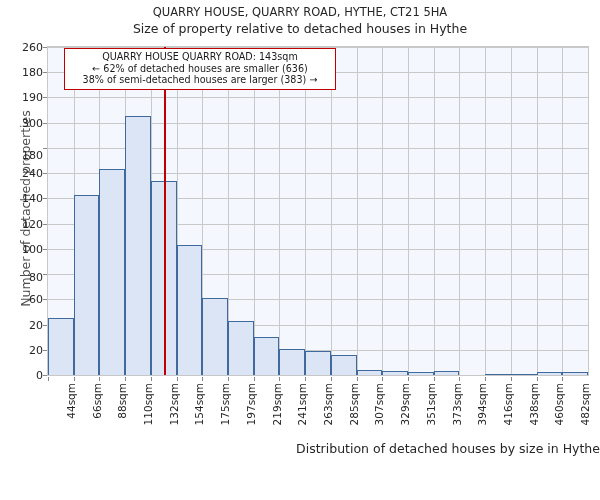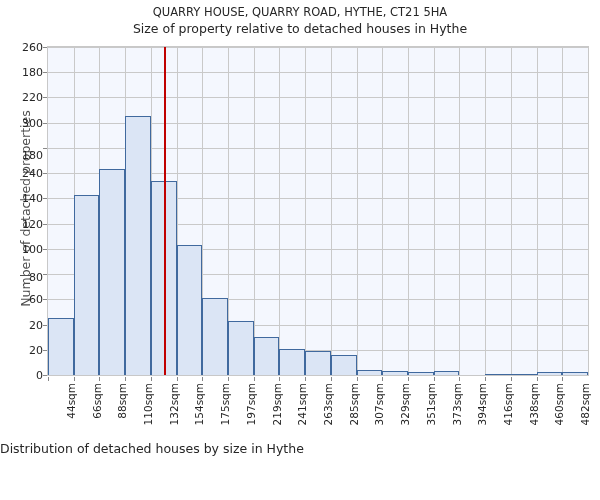--- a/index.html
+++ b/index.html
@@ -134,21 +134,21 @@
     color: #262626;
     white-space: nowrap;
     transform-origin: left top;
     transform: rotate(-90deg) translateX(-100%);
   }
   .xlabel-title {
     position: absolute;
     left: 0;
     top: 441px;
     width: 600px;
-    text-align: left;
+    text-align: right;
     font-size: 12.5px;
     color: #262626;
     white-space: nowrap;
   }
 
   
   .annotation {
     position: absolute;
     left: 64px;
     top: 48px;
@@ -208,21 +208,21 @@
       <div class="ytick-label" style="top: 177.615px;">120</div>
       <div class="ytick-mark" style="top: 177.615px;"></div>
       <div class="ytick-label" style="top: 152.385px;">140</div>
       <div class="ytick-mark" style="top: 152.385px;"></div>
       <div class="ytick-label" style="top: 127.154px;">240</div>
       <div class="ytick-mark" style="top: 127.154px;"></div>
       <div class="ytick-label" style="top: 109px;">180</div>
       <div class="ytick-mark" style="top: 101.923px;"></div>
       <div class="ytick-label" style="top: 76.6923px;">300</div>
       <div class="ytick-mark" style="top: 76.6923px;"></div>
-      <div class="ytick-label" style="top: 51.4615px;">220</div>
+      <div class="ytick-label" style="top: 51.4615px;">190</div>
       <div class="ytick-mark" style="top: 51.4615px;"></div>
       <div class="ytick-label" style="top: 26.2308px;">180</div>
       <div class="ytick-mark" style="top: 26.2308px;"></div>
       <div class="ytick-label" style="top: 1px;">260</div>
       <div class="ytick-mark" style="top: 1px;"></div>
     </div>
 
   <div class="plot" id="plot">
       <div class="gridline-h" style="top: 302.769px;"></div>
       <div class="gridline-h" style="top: 277.538px;"></div>
@@ -320,15 +320,20 @@
       <div class="xtick-mark" style="left: 463.857px;"></div>
       <div class="xtick-label" style="left: 480.714px;">438sqm</div>
       <div class="xtick-mark" style="left: 489.571px;"></div>
       <div class="xtick-label" style="left: 506.429px;">460sqm</div>
       <div class="xtick-mark" style="left: 515.286px;"></div>
       <div class="xtick-label" style="left: 532.143px;">482sqm</div>
     </div>
 
   <div class="xlabel-title">Distribution of detached houses by size in Hythe</div>
 
+  <div class="annotation">
+    <div>QUARRY HOUSE QUARRY ROAD: 143sqm</div>
+    <div>← 62% of detached houses are smaller (636)</div>
+    <div>38% of semi-detached houses are larger (383) →</div>
+  </div>
 
 
 </div>
 
 </body></html>

